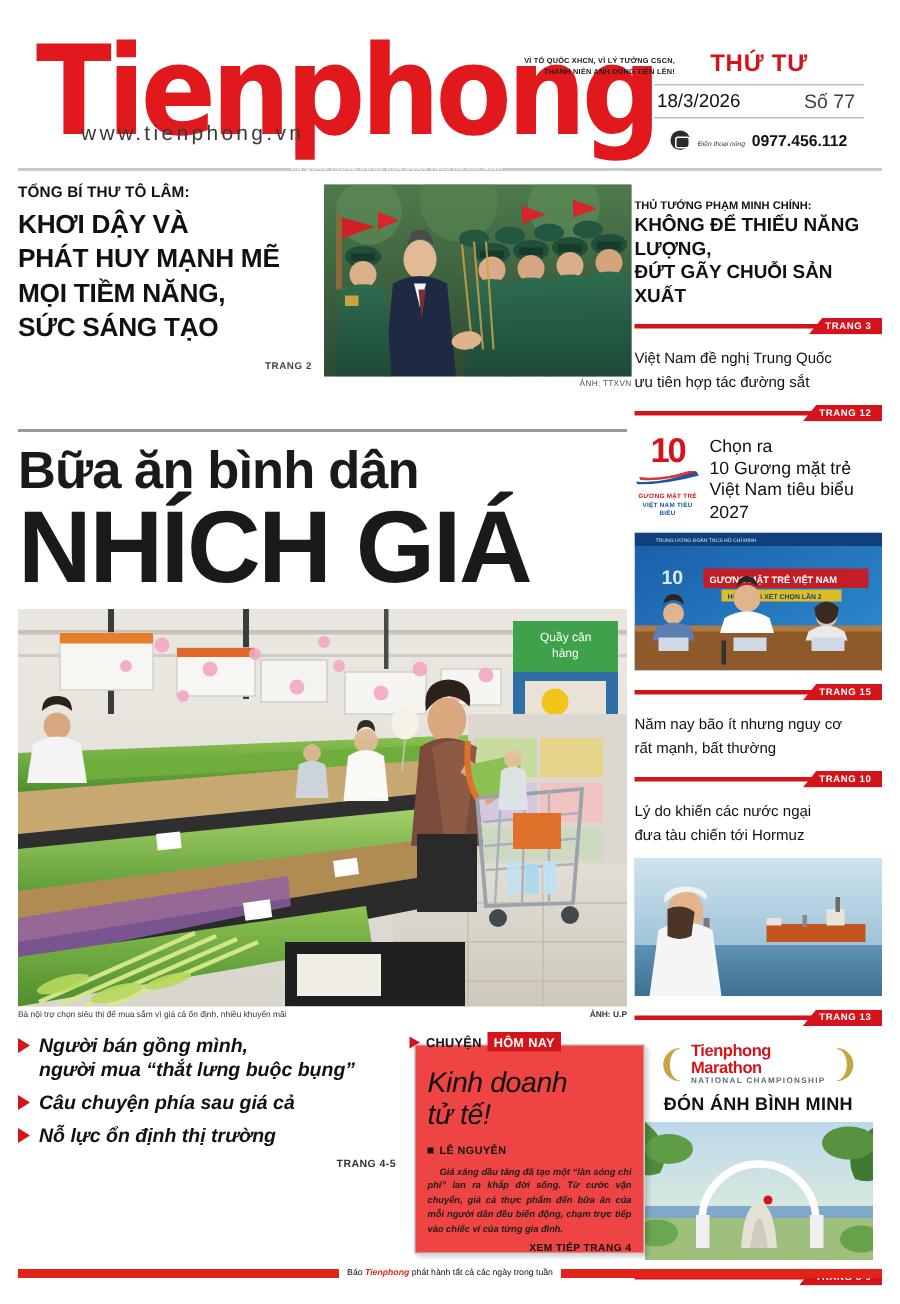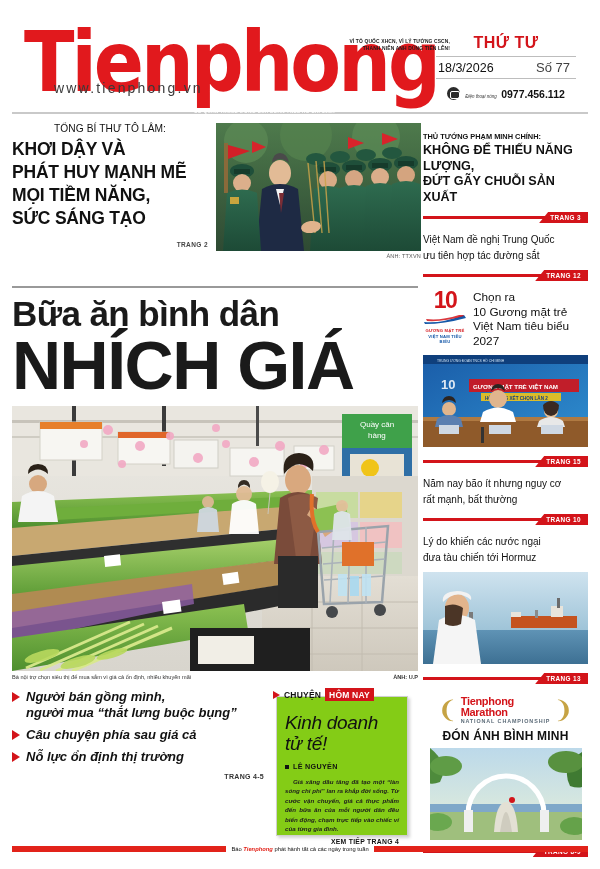--- a/index.html
+++ b/index.html
@@ -41,21 +41,21 @@
     position: absolute; left: 326px; top: 38px; width: 112px;
     text-align: right;
     font-size: 4.9px; font-weight: bold; color: #1a1a1a;
     line-height: 7px; letter-spacing: .15px;
   }
   .dateblock {
     position: absolute; right: 12px; top: 34px; width: 140px; text-align: center;
   }
   .dow { color: #d3141a; font-weight: bold; font-size: 16px; letter-spacing: .5px; }
   .dateline {
-    display: flex; justify-content: space-between; align-items: center;
+    display: flex; justify-content: space-between; align-items: flex-start;
     border-top: 1px solid #bdbdbd; border-bottom: 1px solid #bdbdbd;
     margin-top: 4px; padding: 3px 6px 3px 2px;
   }
   .date-d { font-size: 12.5px; color: #111; font-weight: normal; }
   .date-n { font-size: 13px; color: #404040; }
   .hotline { display:flex; align-items:center; justify-content:center; gap:5px; margin-top: 5px; }
   .phone-ico {
     width: 13px; height: 13px; border-radius: 50%; background: #2b2b2b;
     position: relative; flex: none;
   }
@@ -64,21 +64,21 @@
     border: 1.4px solid #fff; border-radius: 2px;
   }
   .hot-txt { text-align: left; }
   .hot-lbl { font-size: 4.5px; color: #333; font-style: italic; line-height: 6px; }
   .hot-num { font-size: 10.5px; font-weight: bold; color: #111; line-height: 11px; }
   .rule-main { height: 1.5px; background: #c9c9c9; margin: 2px 0 0; }
 
   
   .topband { display: flex; gap: 8px; padding-top: 9px; height: 168px; }
   .tb-left { width: 196px; }
-  .kicker { font-size: 10.2px; font-weight: normal; color: #111; letter-spacing: .1px; margin-bottom: 4px; text-align: center; }
+  .kicker { font-size: 10.2px; font-weight: bold; color: #111; letter-spacing: .1px; margin-bottom: 4px; }
   .tb-head { font-size: 17.5px; font-weight: bold; line-height: 23px; color: #111; letter-spacing: -.2px; }
   .trang-plain { font-size: 6.5px; font-weight: bold; color: #444; text-align: right; margin-top: 11px; letter-spacing: .4px; }
 
   .tb-photo { width: 205px; position: relative; }
   .photo1 { width: 205px; height: 128px; position: relative; overflow: hidden; background: #3f5f4a; }
   .credit { font-size: 5.5px; color: #555; text-align: right; margin-top: 2px; letter-spacing:.2px; }
 
   .right-col { position: absolute; right: 12px; top: 132px; width: 165px; }
   .rc-kicker { font-size: 7.4px; font-weight: bold; color: #111; margin-bottom: 2px; }
   .rc-head { font-size: 12.6px; font-weight: bold; line-height: 15.5px; color: #111; }
@@ -110,22 +110,22 @@
   .bullet { display: flex; gap: 6px; margin-bottom: 6px; align-items: flex-start; }
   .tri {
     width: 0; height: 0; flex: none; margin-top: 3px;
     border-left: 8px solid #d3141a; border-top: 5px solid transparent; border-bottom: 5px solid transparent;
   }
   .b-txt { font-size: 13px; font-weight: bold; font-style: italic; line-height: 16px; color: #111; }
   .trang45 { font-size: 7px; font-weight: bold; color: #333; text-align: right; width: 252px; margin-top: 8px; letter-spacing:.3px;}
 
   
   .opbox {
-    position: absolute; left: 276px; top: 696px; width: 132px; height: 140px;
-    background: #84cc16; border: 1px solid #cfcfcf; padding: 6px 8px 5px;
+    position: absolute; left: 276px; top: 696px; width: 154px; height: 140px;
+    background: #ef4444; border: 1px solid #cfcfcf; padding: 6px 8px 5px;
     box-shadow: 2px 2px 3px rgba(0,0,0,.18);
   }
   .op-tag { display: flex; align-items: center; gap: 4px; position: absolute; left: -4px; top: -9px; }
   .op-tri { width:0;height:0;border-left:7px solid #d3141a;border-top:4.5px solid transparent;border-bottom:4.5px solid transparent; }
   .op-1 { font-size: 8.5px; font-weight: bold; color: #111; letter-spacing: .2px; }
   .op-2 { font-size: 8.5px; font-weight: bold; color: #fff; background: #d3141a; padding: 1.5px 4px; letter-spacing:.2px; }
   .op-head { font-size: 19px; font-weight: normal; font-style: italic; line-height: 21px; color: #111; margin-top: 9px; letter-spacing:-.3px;}
   .op-auth { display:flex; align-items:center; gap:4px; margin-top: 8px; }
   .op-sq { width: 4px; height: 4px; background: #111; }
   .op-auth-t { font-size: 7.2px; font-weight: bold; color: #111; letter-spacing:.3px; }

